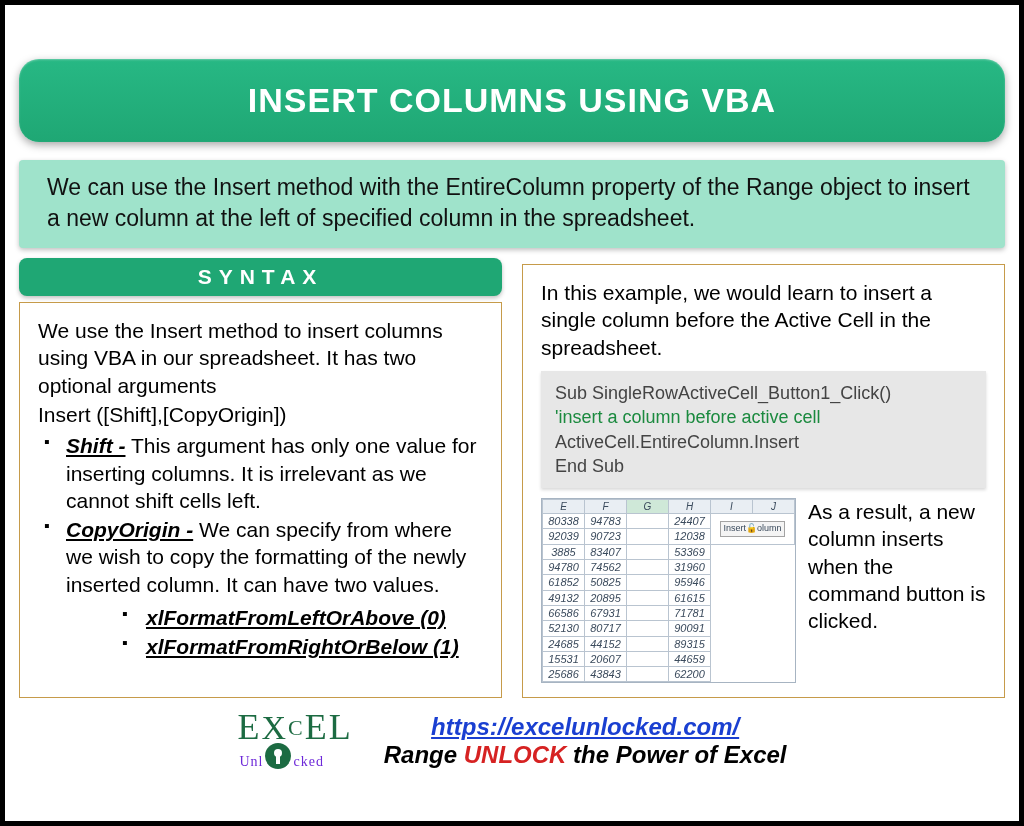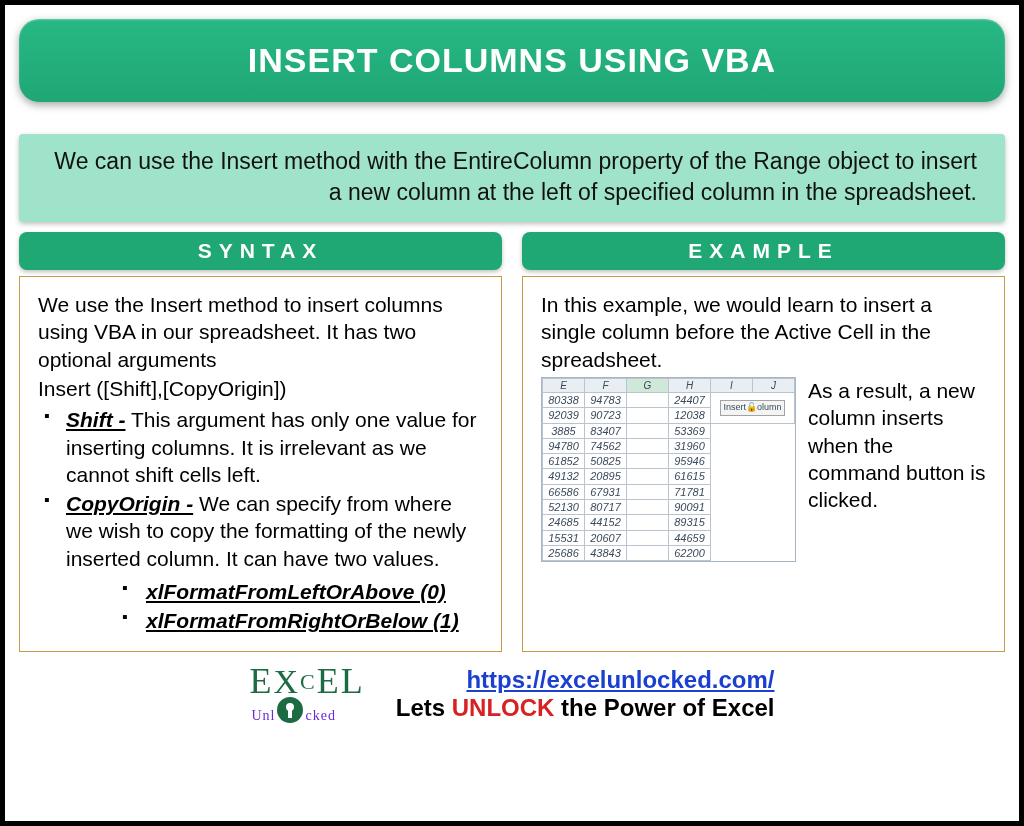--- a/index.html
+++ b/index.html
@@ -11,33 +11,34 @@
       padding: 14px;
       border: 5px solid #000;
     }
     .page-container { width: 100%; height: 100%; }
     .title-banner {
       background: linear-gradient(to bottom, #27b884, #1fa774);
       border-radius: 20px;
       padding: 22px 44px;
       text-align: center;
       box-shadow: 0 3px 8px rgba(0,0,0,0.35), inset 0 1px 2px rgba(255,255,255,0.3);
+      margin-top: 40px;
     }
     .title-banner h1 {
       color: #fff;
       font-size: 34px;
       font-weight: 700;
       letter-spacing: 1px;
     }
     .intro-box {
       background: #9fe3cb;
       border-radius: 4px;
-      margin-top: 32px;
+      margin-top: 18px;
       padding: 12px 28px 14px;
-      text-align: right;
+      text-align: left;
       box-shadow: 0 2px 5px rgba(0,0,0,0.25);
     }
     .intro-box p { font-size: 23px; line-height: 1.35; color: #111; }
     .columns {
       display: flex;
       gap: 20px;
       margin-top: 10px;
     }
     .col { flex: 1; display: flex; flex-direction: column; }
     .section-header {
@@ -158,21 +159,21 @@
       left: 11px; top: 12px;
       width: 4px; height: 9px;
       background: #fff;
     }
     .logo .bottom {
       font-size: 14px;
       color: #6d28d9;
       letter-spacing: 1px;
       margin-left: 2px;
     }
-    .footer-text { text-align: right; }
+    .footer-text { text-align: center; font-style: italic; }
     .footer-link {
       color: #1a3fd1;
       font-weight: 700;
       font-size: 24px;
       text-decoration: underline;
     }
     .footer-tag { font-size: 24px; font-weight: 700; }
     .footer-tag .unlock { color: #d62222; }
   </style>
 </head>
@@ -204,23 +205,28 @@
             <ul class="sub-bullets">
               <li><span class="val">xlFormatFromLeftOrAbove (0)</span></li>
               <li><span class="val">xlFormatFromRightOrBelow (1)</span></li>
             </ul>
           </li>
         </ul>
       </div>
     </div>
 
     <div class="col">
-      <div class="section-header">EXAMPLE</div>
       <div class="section-body">
         <p>In this example, we would learn to insert a single column before the Active Cell in the spreadsheet.</p>
+        <div class="code-box">
+          <div>Sub SingleRowActiveCell_Button1_Click()</div>
+          <div class="code-comment">'insert a column before active cell</div>
+          <div>ActiveCell.EntireColumn.Insert</div>
+          <div>End Sub</div>
+        </div>
         <div class="example-lower">
           <div class="mini-sheet">
             <table>
               <tbody>
                   <tr>
                 <th>E</th>
                 <th>F</th>
                 <th class="active">G</th>
                 <th>H</th>
                 <th>I</th>
@@ -304,17 +310,17 @@
 
   </div>
 
   <div class="footer">
     <div class="logo">
       <div class="top"><span class="big">E</span>X<span style="font-size:22px;vertical-align:4px;">C</span><span class="big">E</span><span class="big">L</span></div>
       <div><span class="bottom">Unl</span><span class="keyhole"></span><span class="bottom">cked</span></div>
     </div>
     <div class="footer-text">
       <a class="footer-link">https://excelunlocked.com/</a>
-      <div class="footer-tag"><span>Lets </span><span class="unlock">UNLOCK</span><span> the Power of Excel</span></div>
+      <div class="footer-tag"><span>Range </span><span class="unlock">UNLOCK</span><span> the Power of Excel</span></div>
     </div>
   </div>
 
 </div>
 
 </body></html>

